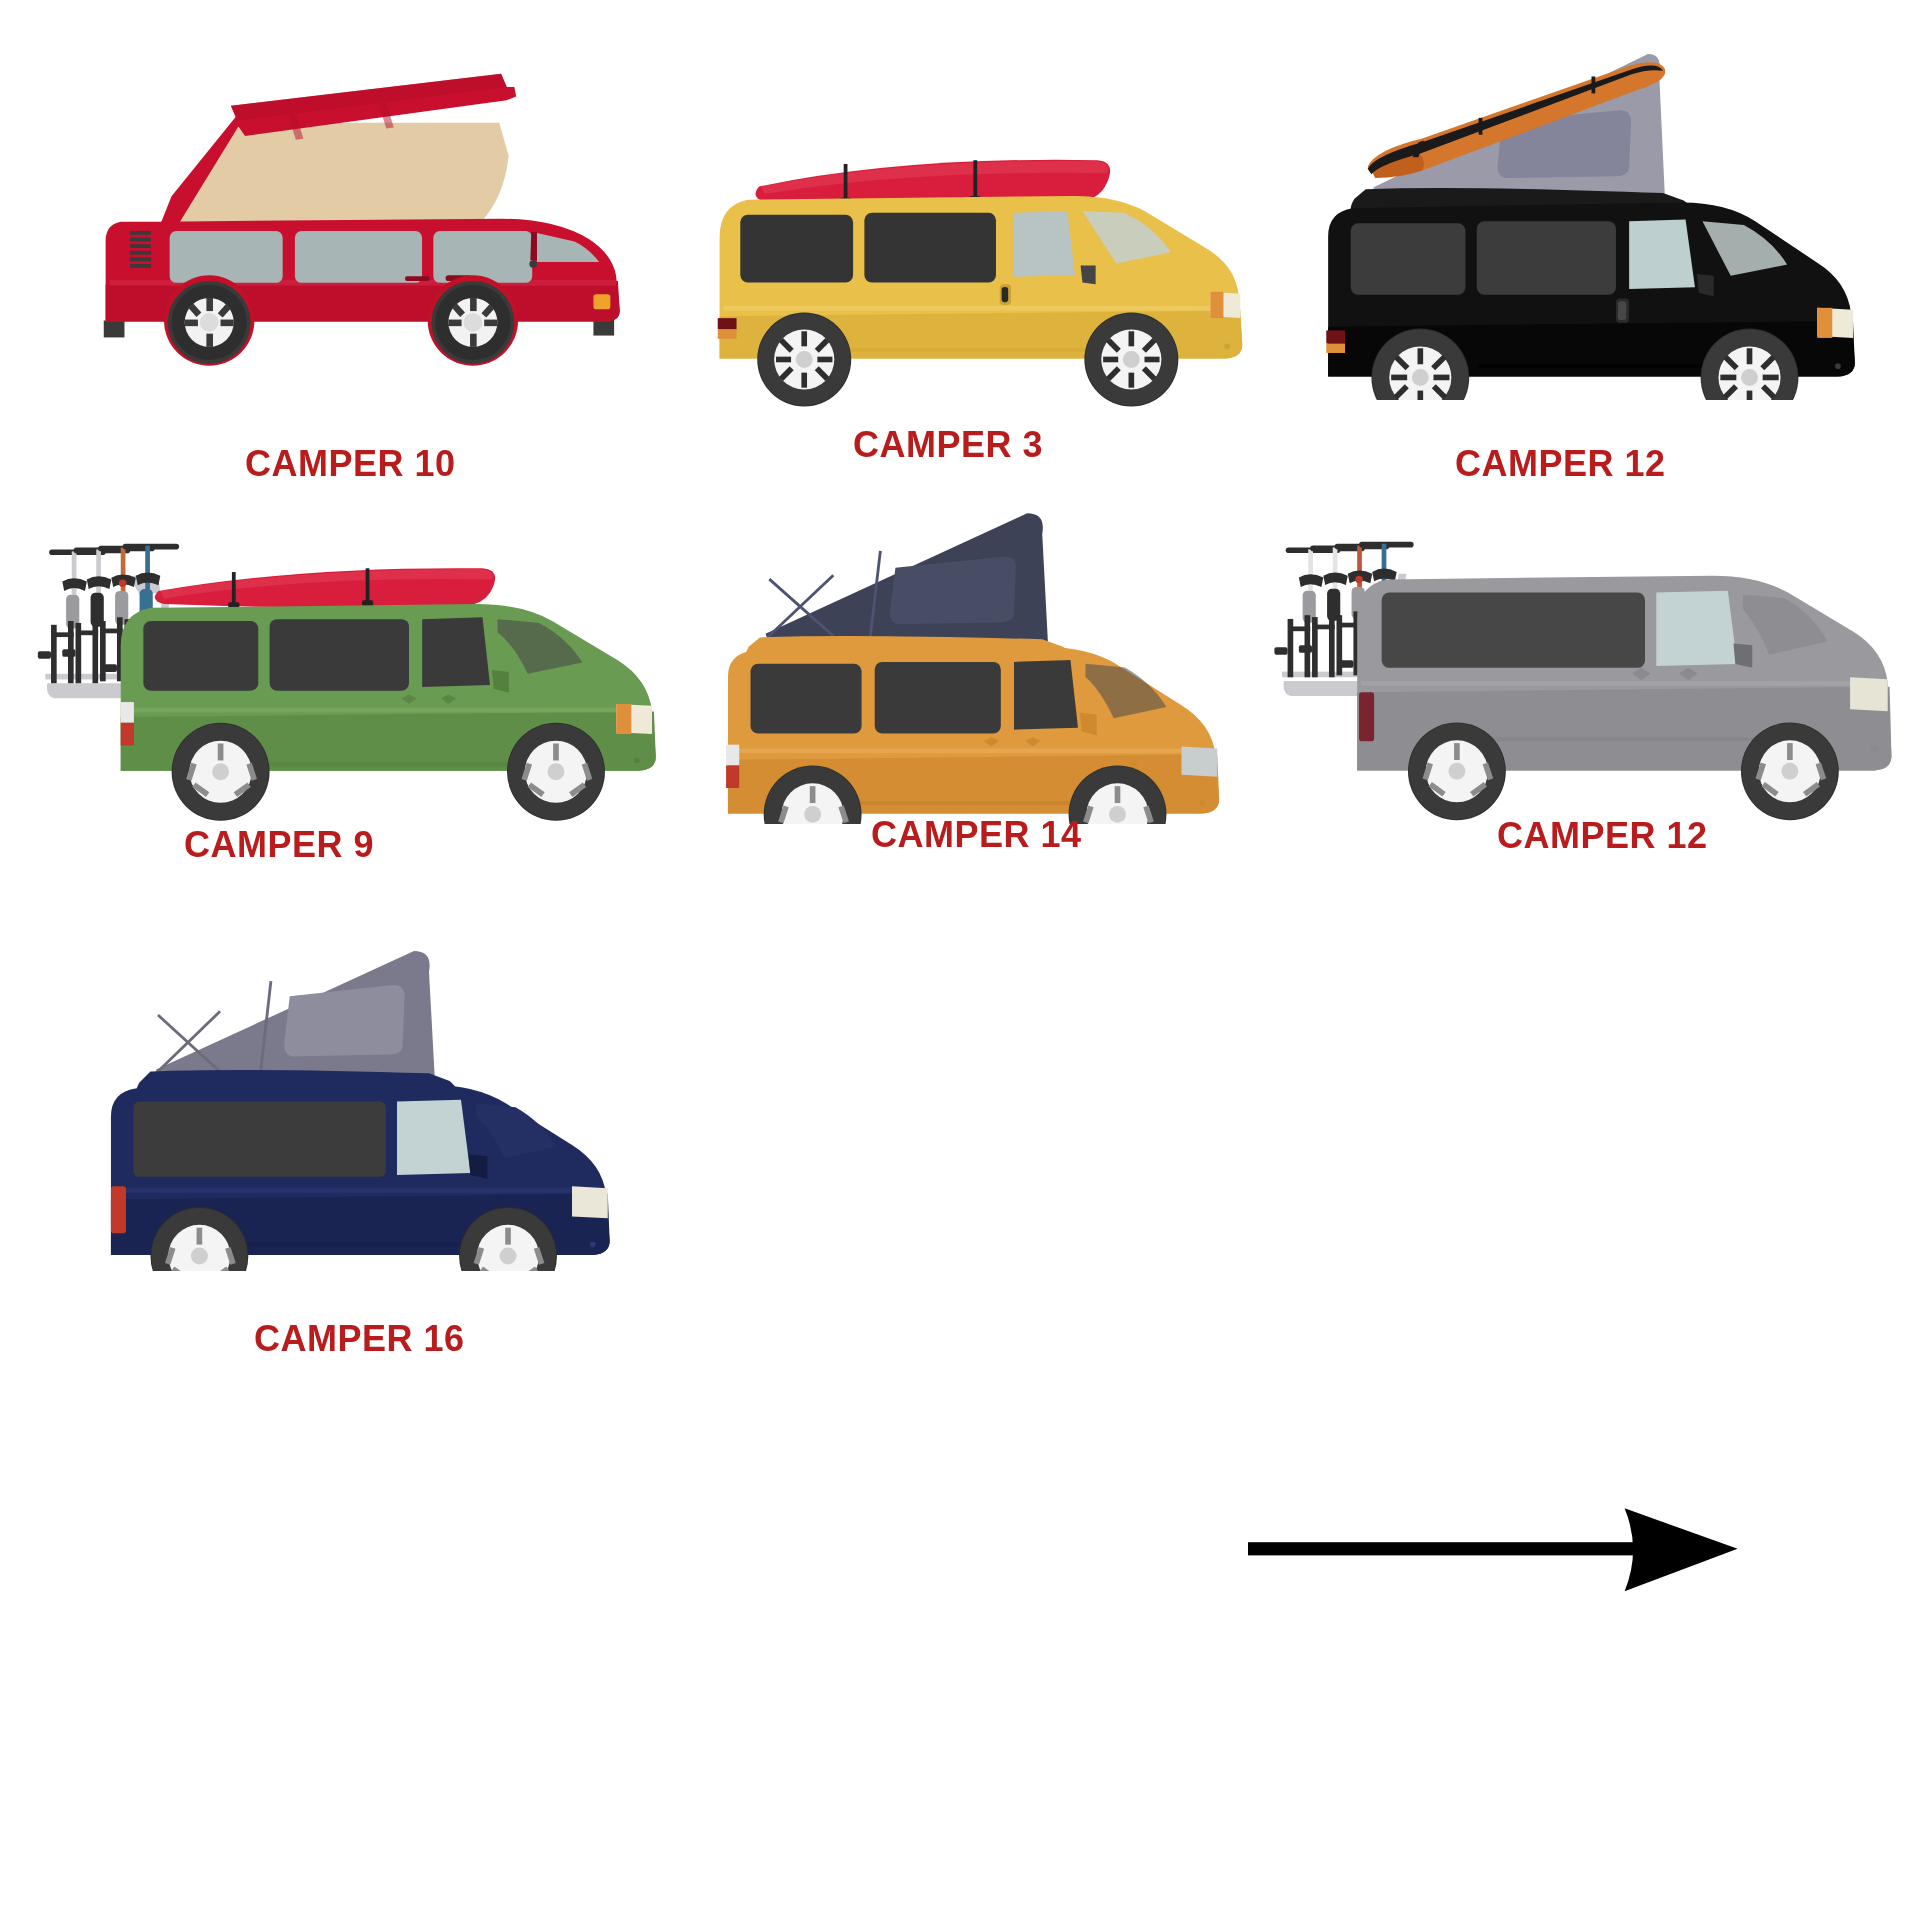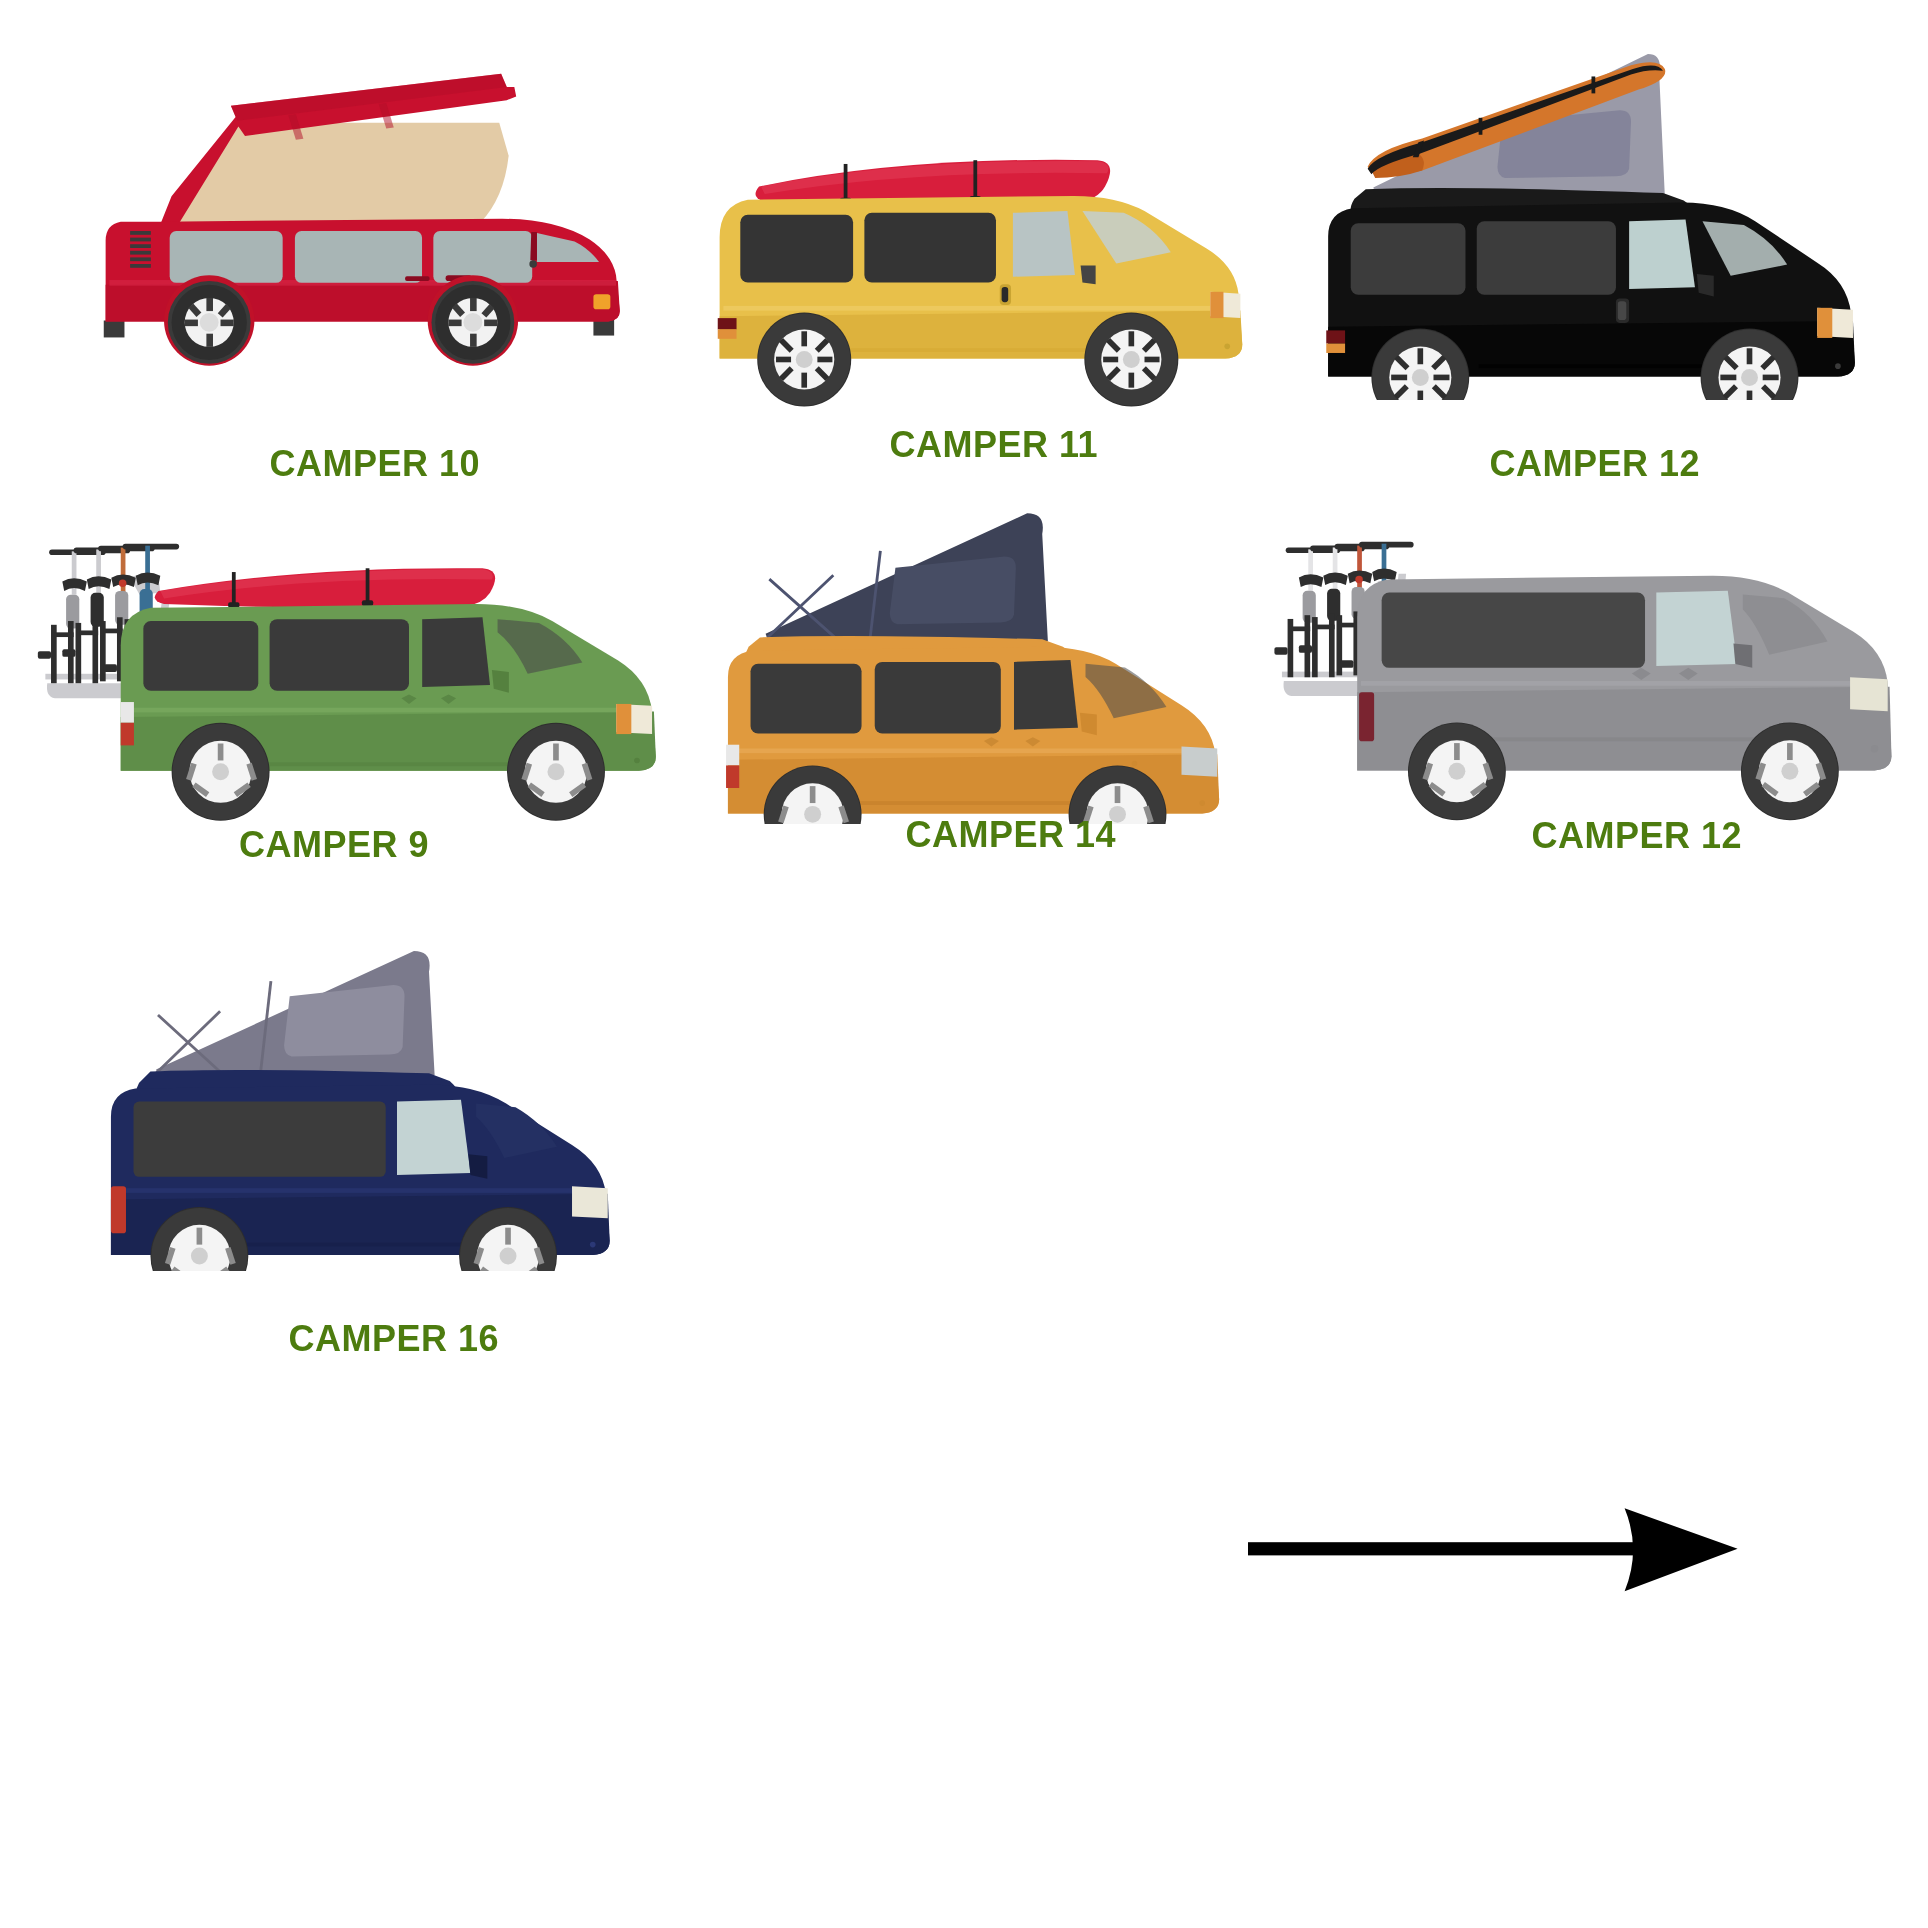--- a/index.html
+++ b/index.html
@@ -20,23 +20,23 @@
   .camper-art {
     position: absolute;
     left: 0; top: 0;
   }
   .camper-label {
     position: absolute;
     font-family: "Liberation Sans", sans-serif;
     font-weight: bold;
     font-size: 36px;
     letter-spacing: 0.5px;
-    color: #4d7c0f;
+    color: #b91c1c;
     white-space: nowrap;
-    text-align: right;
+    text-align: left;
   }
   #footer-note {
     position: absolute;
     left: 833px;
     top: 1464px;
     width: 395px;
     font-family: "Liberation Sans", sans-serif;
     font-weight: bold;
     font-size: 38px;
     line-height: 1.24;
@@ -192,21 +192,21 @@
           <rect x="453" y="256" width="6" height="16"></rect>
           <rect x="426" y="239" width="16" height="6"></rect>
           <rect x="470" y="239" width="16" height="6"></rect>
           <rect x="434" y="219" width="6" height="16" transform="rotate(-45 437 227)"></rect>
           <rect x="472" y="219" width="6" height="16" transform="rotate(45 475 227)"></rect>
           <rect x="434" y="249" width="6" height="16" transform="rotate(45 437 257)"></rect>
           <rect x="472" y="249" width="6" height="16" transform="rotate(-45 475 257)"></rect>
         </g>
       </g>
     </svg>
-    <div class="camper-label" style="left:151px; top:292px; width:245px;">CAMPER 11</div>
+    <div class="camper-label" style="left:151px; top:292px; width:245px;">CAMPER 3</div>
   </div>
 
   <div class="camper-cell" style="left:1309px; top:52px; width:565px; height:395px;">
     <svg class="camper-art" width="565" height="348" viewBox="0 0 600 370">
 
       <path d="M68 144 L360 2 Q376 2 372 24 L378 154 Q300 166 74 160 Z" fill="#9a9aa8"></path>
       <path d="M205 74 L330 62 Q342 62 342 74 L340 124 Q338 132 326 132 L208 134 Q200 132 200 122 Z" fill="#84849a"></path>
 
       <g>
         <path d="M62 122 Q70 104 120 92 L342 14 Q372 6 378 18 Q382 30 350 40 L120 126 Q70 136 62 122 Z" fill="#d4762b"></path>

